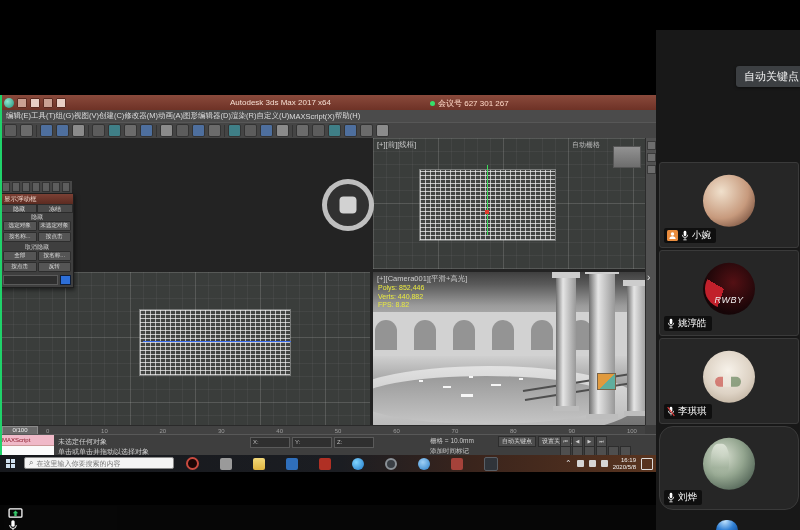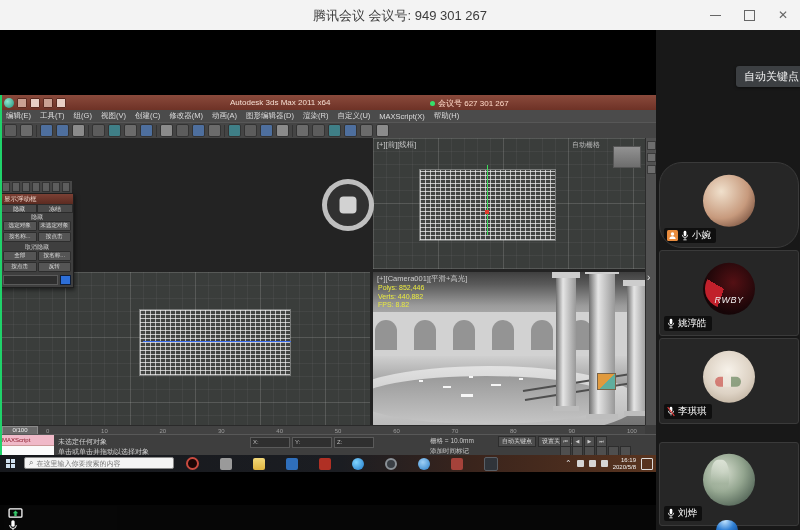--- a/index.html
+++ b/index.html
@@ -37,21 +37,21 @@
   .share{position:absolute;left:0;top:0;width:656px;height:475px;background:#000;}
   .maxwin{position:absolute;left:0;top:65px;width:656px;height:360px;background:#3c3c3c;}
   .greenline{position:absolute;left:0;top:0;width:2px;height:360px;background:#1fd26a;z-index:45;}
   .mtitle{position:absolute;left:0;top:0;width:656px;height:15px;background:linear-gradient(180deg,#8a4a3c,#6e3226);display:flex;align-items:center;gap:3px;padding:0 4px;box-sizing:border-box;}
   .mlogo{width:10px;height:10px;border-radius:50%;background:radial-gradient(circle at 35% 35%,#8fe6cf,#1e8f78);}
   .qi{width:8px;height:8px;border-radius:1px;background:#caa193;border:1px solid #5a2a20;}
   .qi.p{background:#e8cfc5;}
   .mtitletext{position:absolute;left:230px;top:3px;font-size:8px;color:#f5ded2;}
   .moverlay{position:absolute;left:430px;top:3px;display:flex;align-items:center;gap:3px;font-size:8px;color:#ffd9c8;}
   .gdot{width:5px;height:5px;border-radius:50%;background:#35e06a;}
-  .menubar{position:absolute;left:0;top:15px;width:656px;height:12px;background:#4b4b4b;display:flex;align-items:center;gap:9px;padding:0 6px;box-sizing:border-box;}
+  .menubar{position:absolute;left:0;top:15px;width:656px;height:12px;background:#4b4b4b;display:flex;align-items:center;padding:0 6px;box-sizing:border-box;}
   .menu{font-size:7.5px;color:#ddd;white-space:nowrap;}
   .mtoolbar{position:absolute;left:0;top:27px;width:656px;height:16px;background:#454545;border-top:1px solid #575757;display:flex;align-items:center;gap:3px;padding:0 4px;box-sizing:border-box;}
   .ti{width:11px;height:11px;border-radius:2px;background:#5c5c5c;border:1px solid #333;flex:0 0 auto;}
   .ti.b{background:#4e6f9e;} .ti.t{background:#3f7f87;} .ti.d{background:#6b6b6b;} .ti.w{background:#8b8b8b;}
   .tsep{width:1px;height:12px;background:#333;flex:0 0 auto;}
   
   .vps{position:absolute;left:0;top:43px;width:645px;height:287px;background:#232323;}
   .vp{position:absolute;background-color:#3a3d3b;background-image:
       linear-gradient(rgba(205,210,205,.14) 1px,transparent 1px),
       linear-gradient(90deg,rgba(205,210,205,.14) 1px,transparent 1px),
@@ -140,50 +140,36 @@
   .banner{position:absolute;left:4px;top:476px;display:flex;align-items:flex-start;background:rgba(8,8,8,.9);padding:2px 9px 2px 4px;z-index:70;flex-direction:column;}
   .bannertext{color:#fff;font-size:12.5px;}
   .wm{position:absolute;left:660px;top:464px;font-size:15px;color:rgba(175,175,175,.55);z-index:65;}
   .bluedot{position:absolute;left:716px;top:490px;width:22px;height:10px;border-radius:11px 11px 0 0;background:radial-gradient(circle at 40% 10%,#bfe3ff,#2f7fd4 60%,#1a5aa8);z-index:66;}
 </style>
 </head>
 <body>
 
 <div class="abs" style="inset:0;">
 
-  <div class="titlebar">
-    <div class="titletext">腾讯会议 会议号: 949 301 267</div>
-    <div class="winctl">
-      <div class="wbtn">
-          <span class="minbar"></span>
-        </div>
-      <div class="wbtn">
-          <span class="maxbox"></span>
-        </div>
-      <div class="wbtn">
-          <span>✕</span>
-        </div>
-    </div>
-  </div>
 
   <div class="main">
 
     <div class="share">
 
       <div class="maxwin">
         <div class="greenline"></div>
 
         <div class="mtitle">
           <span class="mlogo"></span>
           <span class="qi"></span>
           <span class="qi p"></span>
           <span class="qi"></span>
           <span class="qi p"></span>
         </div>
-        <div class="mtitletext">Autodesk 3ds Max 2011 x64</div>
+        <div class="mtitletext">Autodesk 3ds Max 2017 x64</div>
         <div class="moverlay">
           <span class="gdot"></span>
           <span>会议号 627 301 267</span>
         </div>
 
         <div class="menubar">
           <span class="menu">编辑(E)</span>
           <span class="menu">工具(T)</span>
           <span class="menu">组(G)</span>
           <span class="menu">视图(V)</span>
@@ -428,21 +414,21 @@
           <line x1="3.5" y1="14.5" x2="8.5" y2="14.5" stroke="#fff" stroke-width="1.2"></line>
         </svg>
       <span class="bannertext">刘剑锐的屏幕共享</span>
     </div>
 
     <div class="bluedot"></div>
 
     <div class="sidebar">
 
 
-      <div class="tile" style="top:132px;border-radius:23px;">
+      <div class="tile" style="top:132px;">
         <div class="av photo"></div>
         <div class="tlabel">
           <svg width="11" height="11" viewBox="0 0 14 14">
               <rect width="14" height="14" rx="2" fill="#e98c3d"></rect>
               <circle cx="7" cy="5" r="2.2" fill="#fff"></circle>
               <path d="M3 11.5c0-2.3 1.8-3.6 4-3.6s4 1.3 4 3.6z" fill="#fff"></path>
             </svg>
           <svg width="8" height="11" viewBox="0 0 12 16">
               <rect x="4" y="1" width="4" height="8" rx="2" fill="#fff"></rect>
               <path d="M10 7a4 4 0 0 1-8 0" stroke="#fff" fill="none" stroke-width="1.2"></path>
@@ -474,21 +460,21 @@
           <svg width="8" height="11" viewBox="0 0 12 16">
               <rect x="4" y="1" width="4" height="8" rx="2" fill="#fff"></rect>
               <path d="M10 7a4 4 0 0 1-8 0" stroke="#fff" fill="none" stroke-width="1.2"></path>
               <line x1="6" y1="11.5" x2="6" y2="14" stroke="#fff" stroke-width="1.2"></line>
               <line x1="1" y1="1.5" x2="11" y2="14.5" stroke="#e23b3b" stroke-width="1.6"></line>
             </svg>
           <span class="tname">李琪琪</span>
         </div>
       </div>
 
-      <div class="tile" style="top:412px;height:82px;">
+      <div class="tile" style="top:396px;height:82px;border-radius:14px;">
         <div class="av painting"></div>
         <div class="tlabel">
           <svg width="8" height="11" viewBox="0 0 12 16">
               <rect x="4" y="1" width="4" height="8" rx="2" fill="#fff"></rect>
               <path d="M10 7a4 4 0 0 1-8 0" stroke="#fff" fill="none" stroke-width="1.2"></path>
               <line x1="6" y1="11.5" x2="6" y2="14" stroke="#fff" stroke-width="1.2"></line>
               <line x1="3.5" y1="14.5" x2="8.5" y2="14.5" stroke="#fff" stroke-width="1.2"></line>
             </svg>
           <span class="tname">刘烨</span>
         </div>

